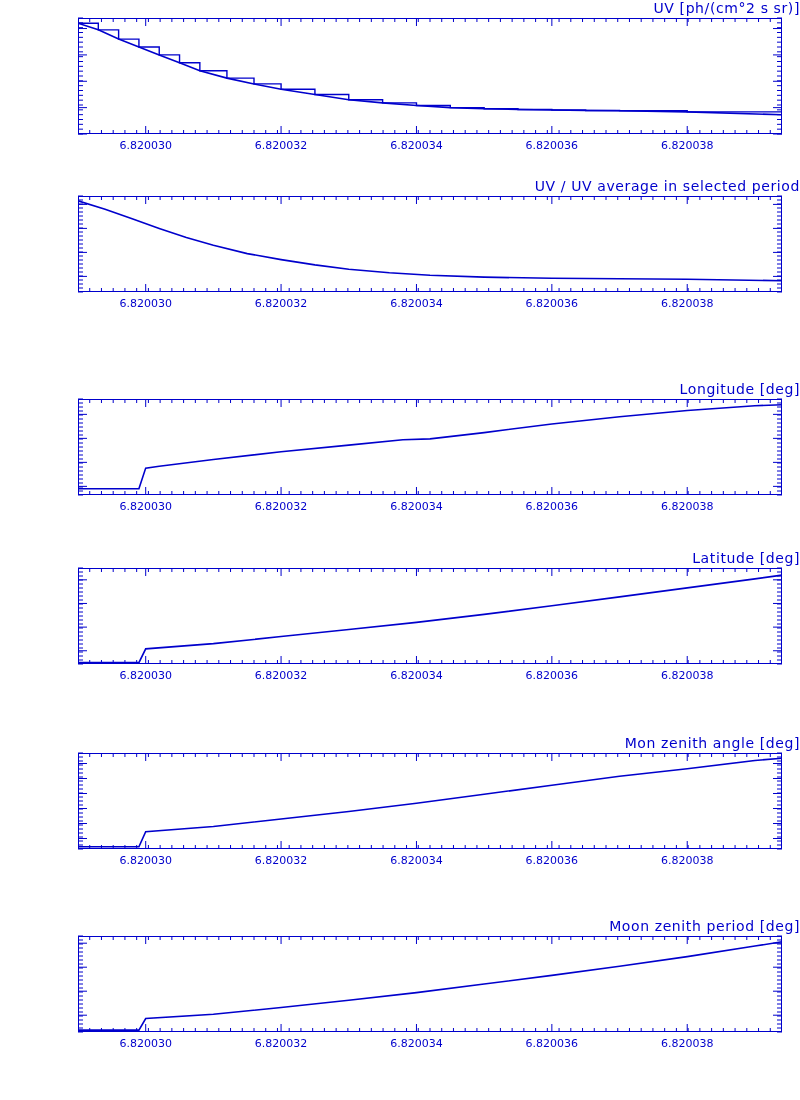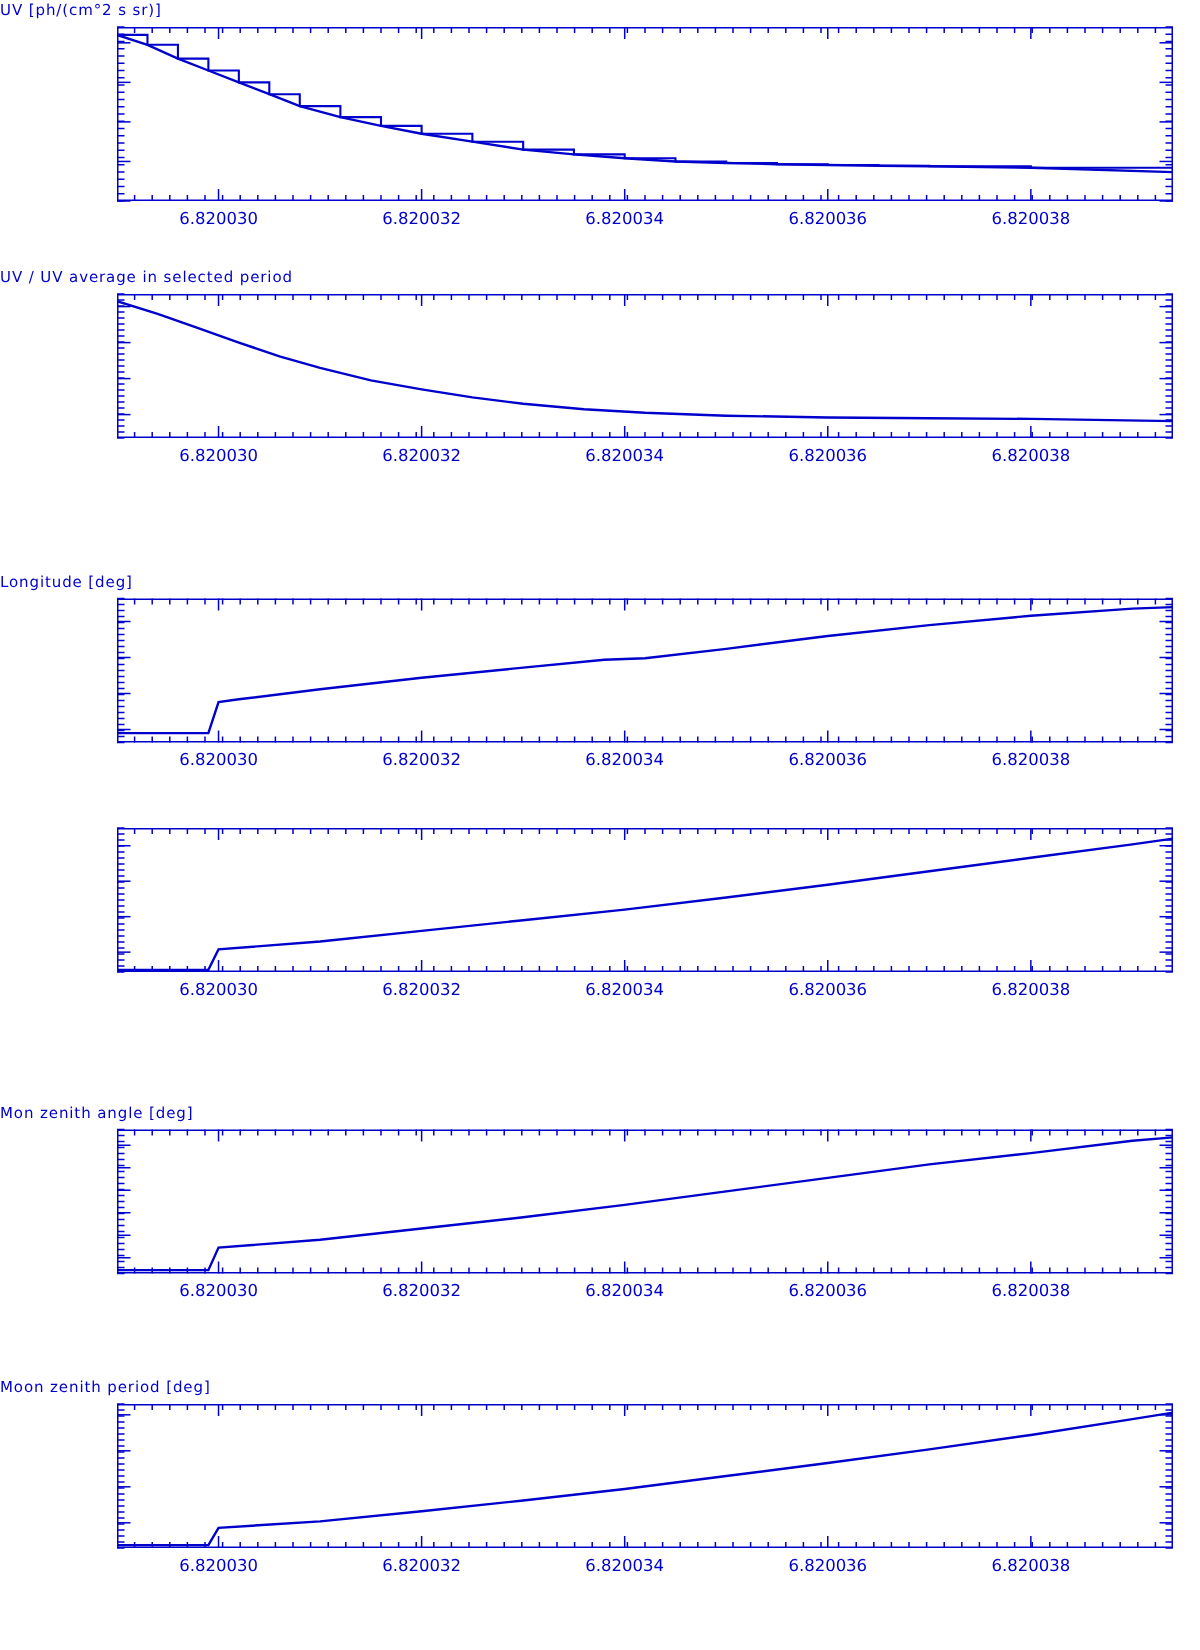--- a/index.html
+++ b/index.html
@@ -1,19 +1,19 @@
 <!DOCTYPE html>
 <html><head>
 <meta charset="utf-8">
 <style>
   html,body{margin:0;padding:0;background:#ffffff;}
   body{width:800px;height:1100px;font-family:"DejaVu Sans",sans-serif;color:#0000cc;}
   .page{position:relative;width:800px;height:1100px;}
   .panel{position:absolute;left:0;width:800px;}
-  .title{text-align:left;font-size:10px;color:#0000cc;letter-spacing:0.6px;height:16px;line-height:16px;}
+  .title{text-align:right;font-size:14px;color:#0000cc;letter-spacing:0.6px;height:16px;line-height:16px;}
   .plotwrap{position:relative;margin-left:78px;margin-right:18px;}
   svg{display:block;}
   .axlabel{font-size:11px;fill:#0000cc;font-family:"DejaVu Sans",sans-serif;}
   .ylabel{font-size:11px;fill:#0000cc;font-family:"DejaVu Sans",sans-serif;}
 </style>
 </head>
 <body>
 
 <div class="page">
 
@@ -646,20 +646,21 @@
           <text x="-6" y="45.35999999999967" text-anchor="end" class="ylabel">179.0</text>
           <line x1="0" y1="17.359999999999673" x2="9" y2="17.359999999999673" stroke="#0000cc" stroke-width="1"></line>
           <line x1="704" y1="17.359999999999673" x2="695" y2="17.359999999999673" stroke="#0000cc" stroke-width="1"></line>
           <text x="-6" y="21.359999999999673" text-anchor="end" class="ylabel">179.5</text>
           <path d="M0.00 91.76 L40.62 91.76 L60.92 91.76 L67.69 71.12 L81.23 69.20 L135.38 62.48 L203.08 54.80 L270.77 48.08 L324.92 42.80 L352.00 41.84 L406.15 35.60 L473.85 26.96 L541.54 19.76 L609.23 13.52 L676.92 8.72 L704.00 7.76 " fill="none" stroke="#0000cc" stroke-width="1.6"></path>
         </svg>
       </div>
   </div>
 
   <div class="panel" id="panel3" style="top:550px;">
+    <div class="title">Latitude [deg]</div>
     <div class="plotwrap">
         <svg id="svg3" width="704" height="120">
           <rect x="0.5" y="2.5" width="703" height="95" fill="none" stroke="#0000cc" stroke-width="1"></rect>
           <line x1="0" y1="98" x2="0" y2="94" stroke="#0000cc" stroke-width="1"></line>
           <line x1="0" y1="2" x2="0" y2="6" stroke="#0000cc" stroke-width="1"></line>
           <line x1="11.733333333333333" y1="98" x2="11.733333333333333" y2="94" stroke="#0000cc" stroke-width="1"></line>
           <line x1="11.733333333333333" y1="2" x2="11.733333333333333" y2="6" stroke="#0000cc" stroke-width="1"></line>
           <line x1="23.466666666666665" y1="98" x2="23.466666666666665" y2="94" stroke="#0000cc" stroke-width="1"></line>
           <line x1="23.466666666666665" y1="2" x2="23.466666666666665" y2="6" stroke="#0000cc" stroke-width="1"></line>
           <line x1="35.2" y1="98" x2="35.2" y2="94" stroke="#0000cc" stroke-width="1"></line>

